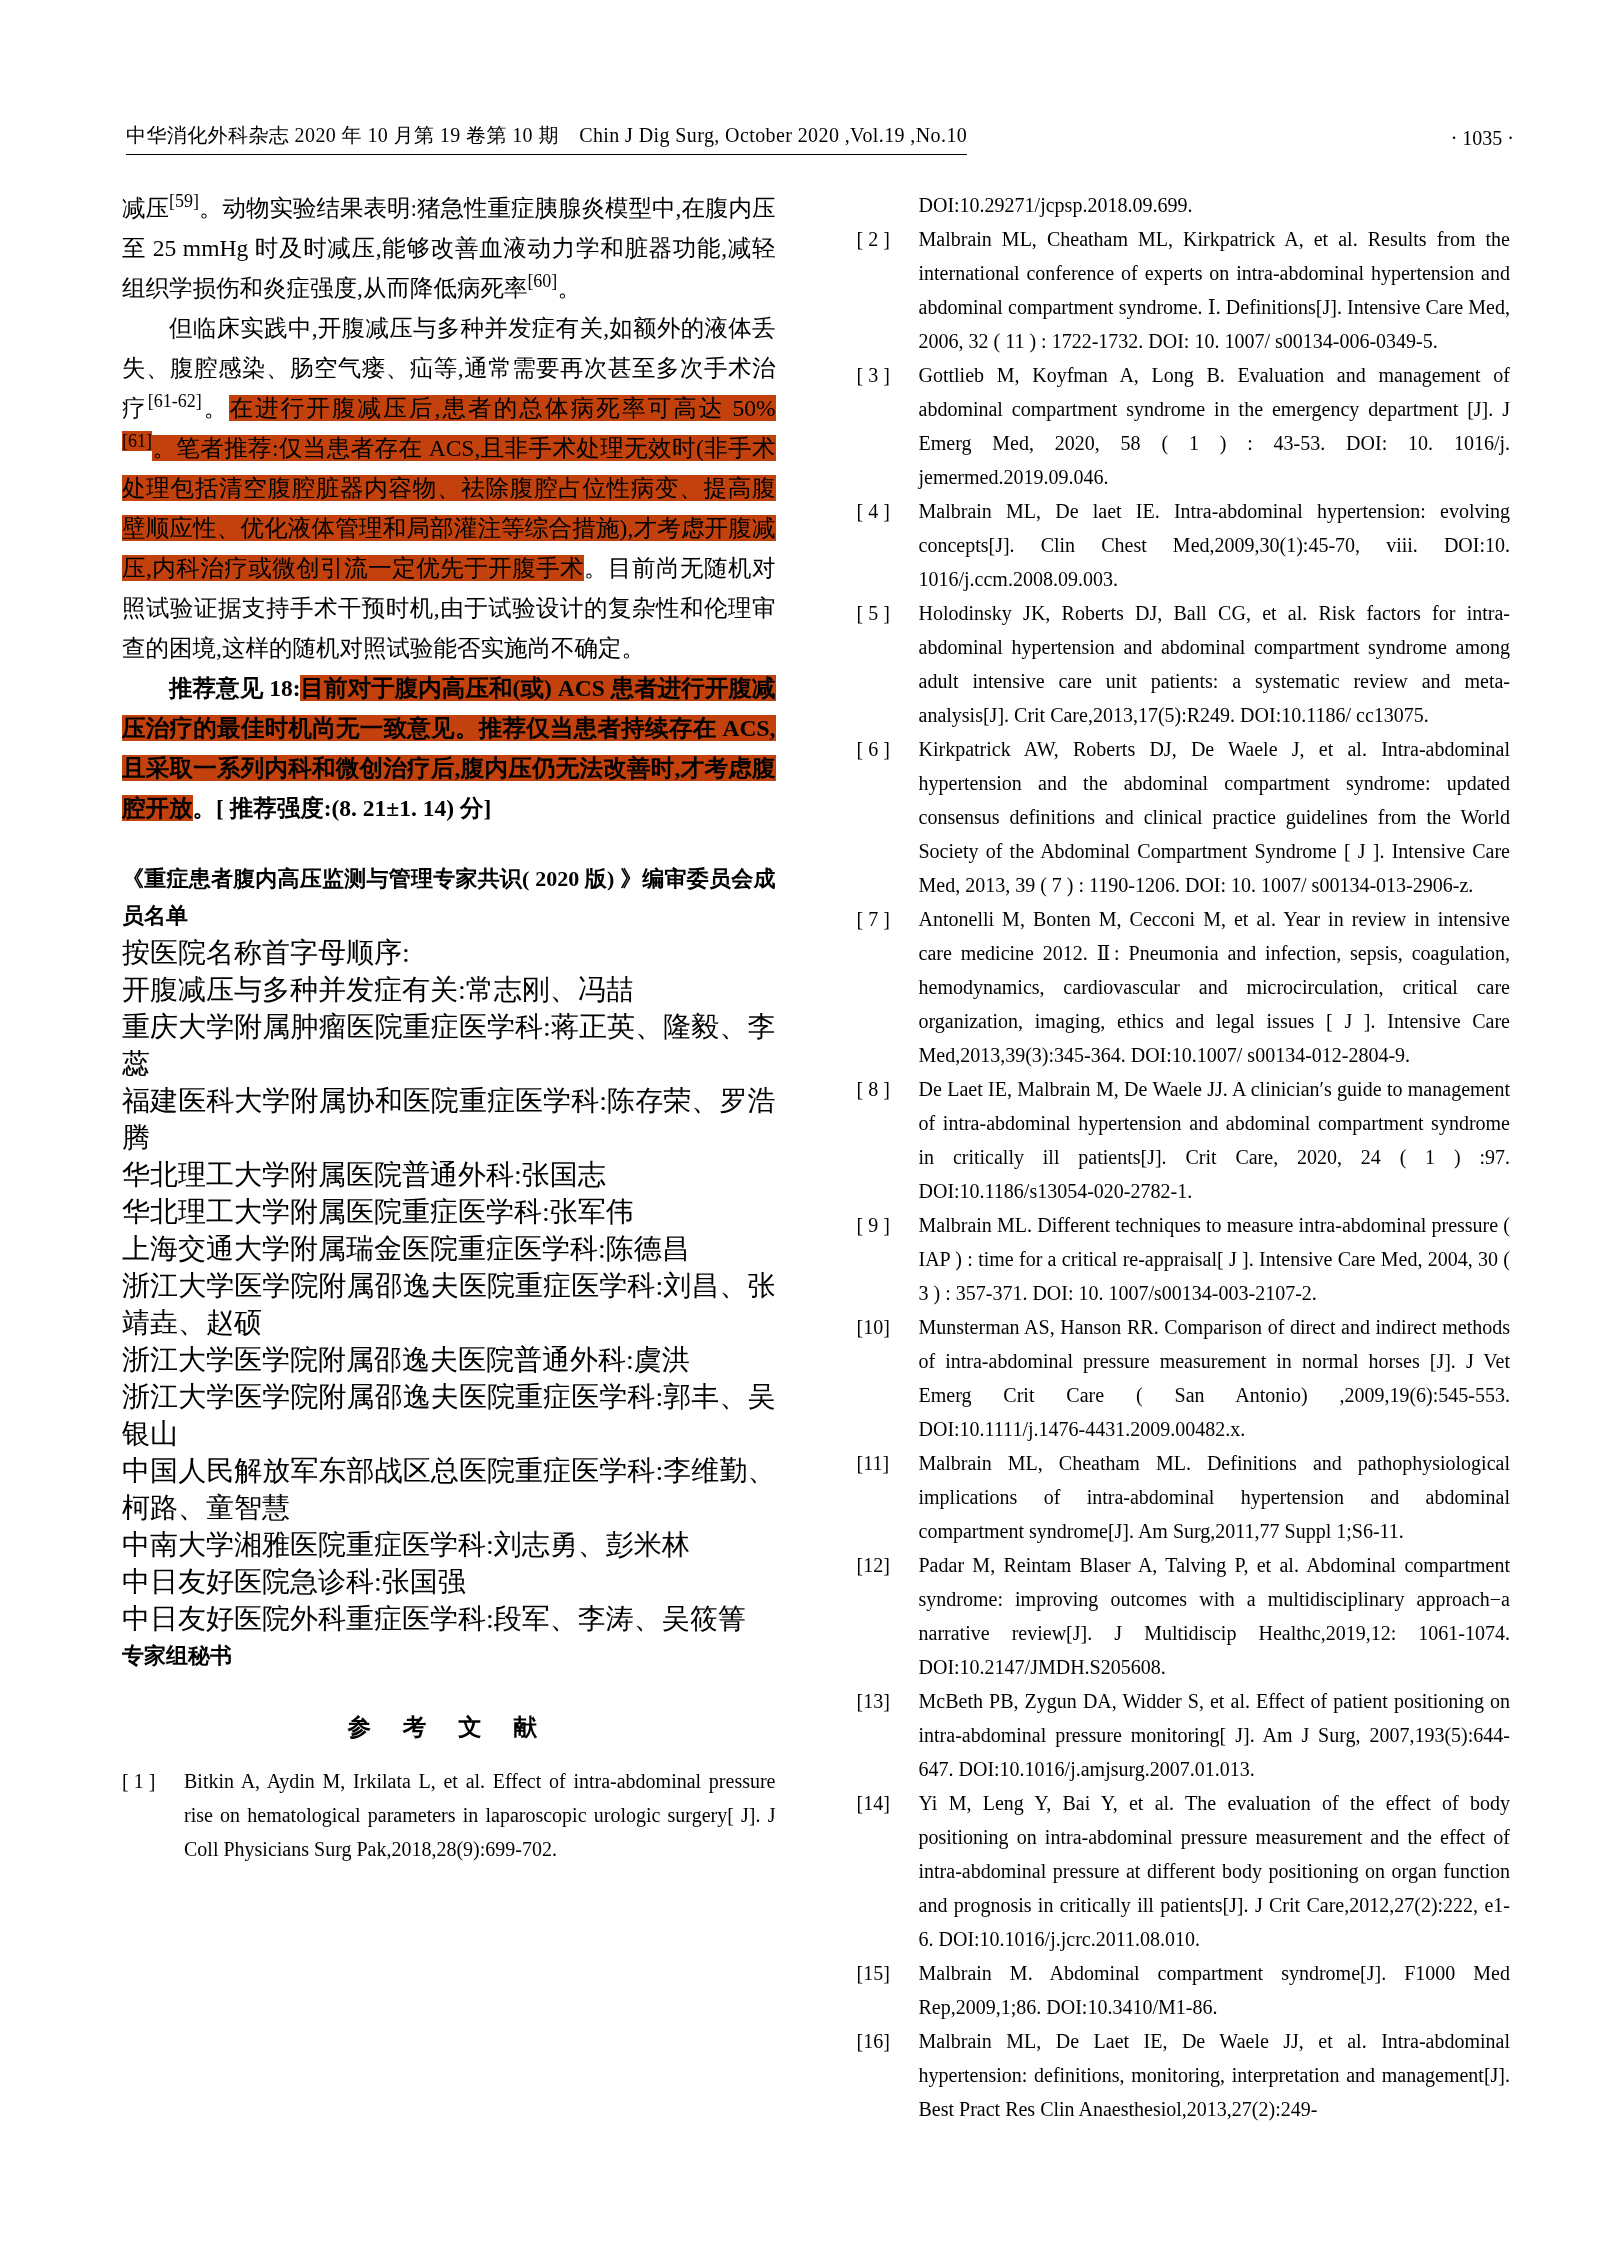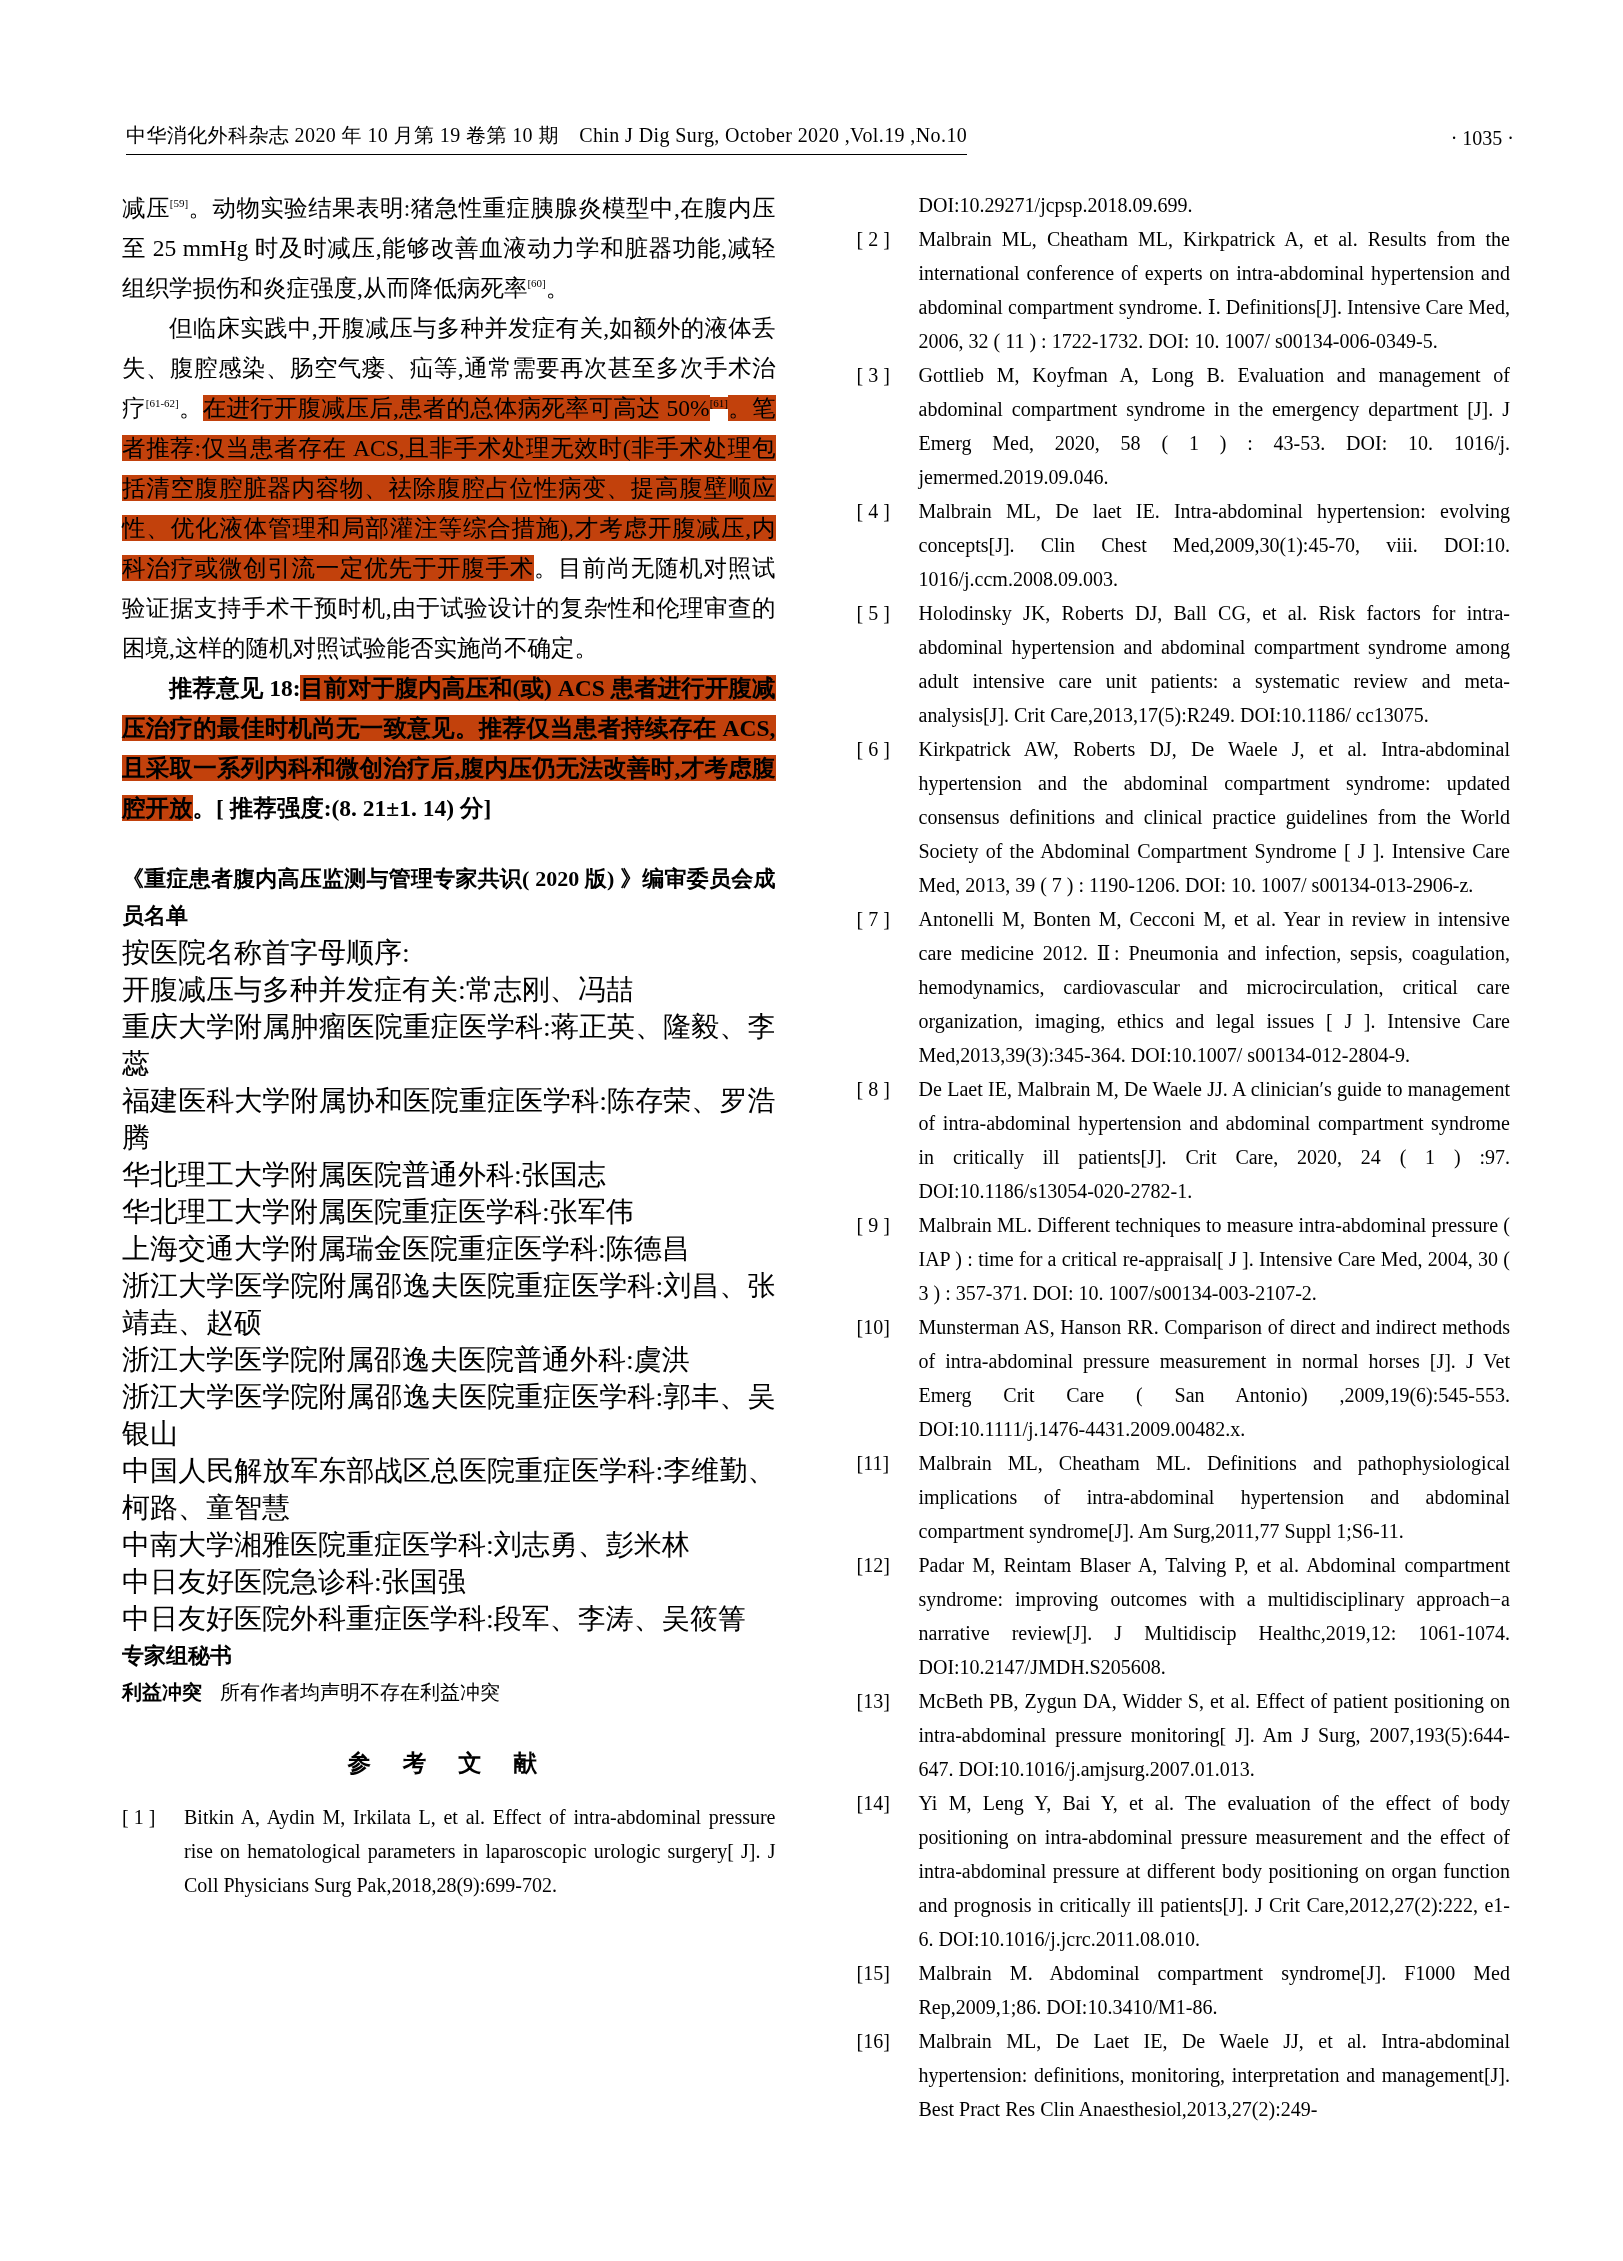--- a/index.html
+++ b/index.html
@@ -55,21 +55,21 @@
     font-size:23.5px;
     line-height:40px;
     text-align:justify;
     text-justify:inter-ideograph;
     margin:0;
   }
   .cn-body.indent { text-indent:47px; }
   .hl { background:#c2410c; }
   .bold { font-weight:bold; }
   sup {
-    font-size:11px;
+    font-size:18px;
     vertical-align:super;
     line-height:0;
   }
   
   .committee-title {
     font-family:"Liberation Serif","DejaVu Serif",serif;
     font-size:22px;
     line-height:37px;
     font-weight:bold;
     margin:0;
@@ -169,21 +169,20 @@
       <p class="committee-line">浙江大学医学院附属邵逸夫医院重症医学科:刘昌、张靖垚、赵硕</p>
       <p class="committee-line">浙江大学医学院附属邵逸夫医院普通外科:虞洪</p>
       <p class="committee-line">浙江大学医学院附属邵逸夫医院重症医学科:郭丰、吴银山</p>
       <p class="committee-line">中国人民解放军东部战区总医院重症医学科:李维勤、柯路、童智慧</p>
       <p class="committee-line">中南大学湘雅医院重症医学科:刘志勇、彭米林</p>
       <p class="committee-line">中日友好医院急诊科:张国强</p>
       <p class="committee-line">中日友好医院外科重症医学科:段军、李涛、吴筱箐</p>
 
       <p class="committee-sub">专家组秘书</p>
 
-      <p class="coi"><span class="coi-label">利益冲突</span><span class="coi-text">所有作者均声明不存在利益冲突</span></p>
 
       <div class="ref-head">参 考 文 献</div>
 
       <div class="ref">
         <div class="ref-num">[ 1 ]</div>
         <div class="ref-txt">Bitkin A, Aydin M, Irkilata L, et al. Effect of intra-abdominal pressure rise on hematological parameters in laparoscopic urologic surgery[ J]. J Coll Physicians Surg Pak,2018,28(9):699-702.</div>
       </div>
 
     </div>
 

